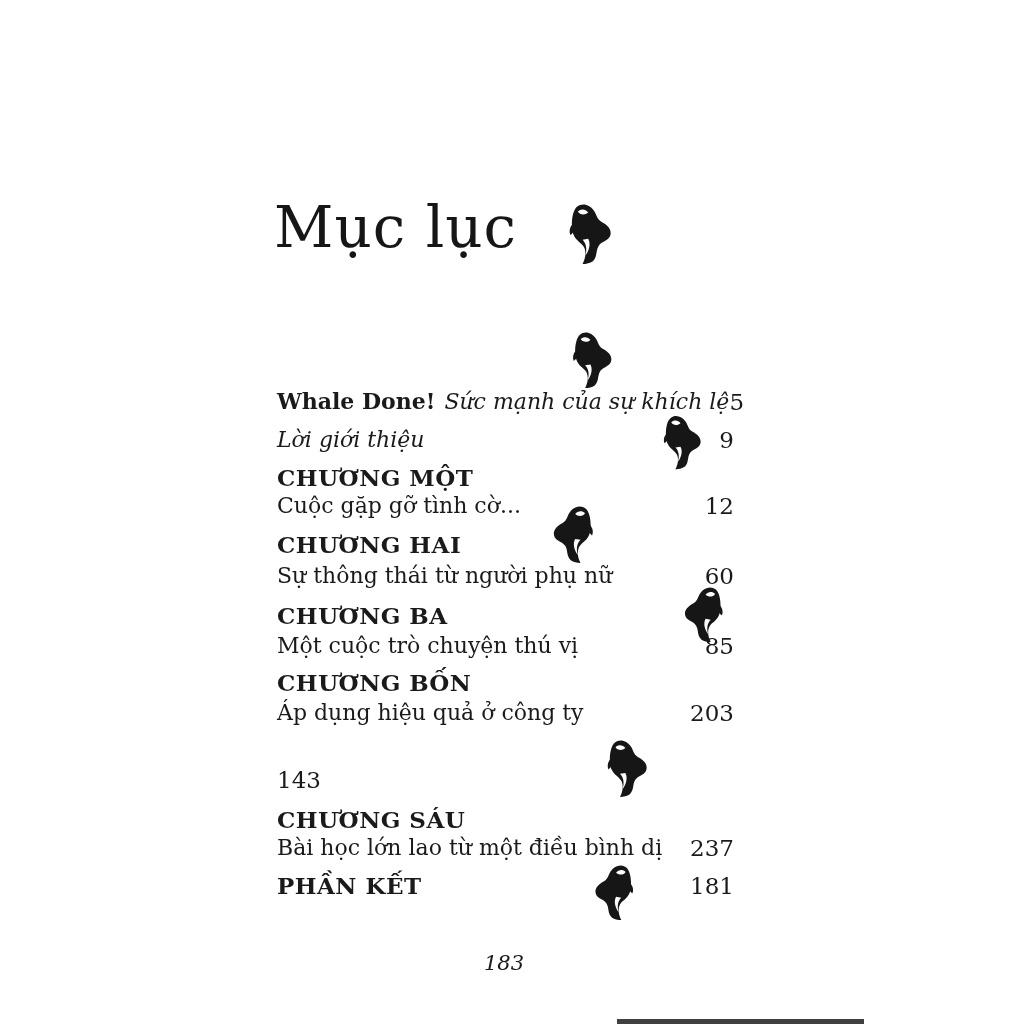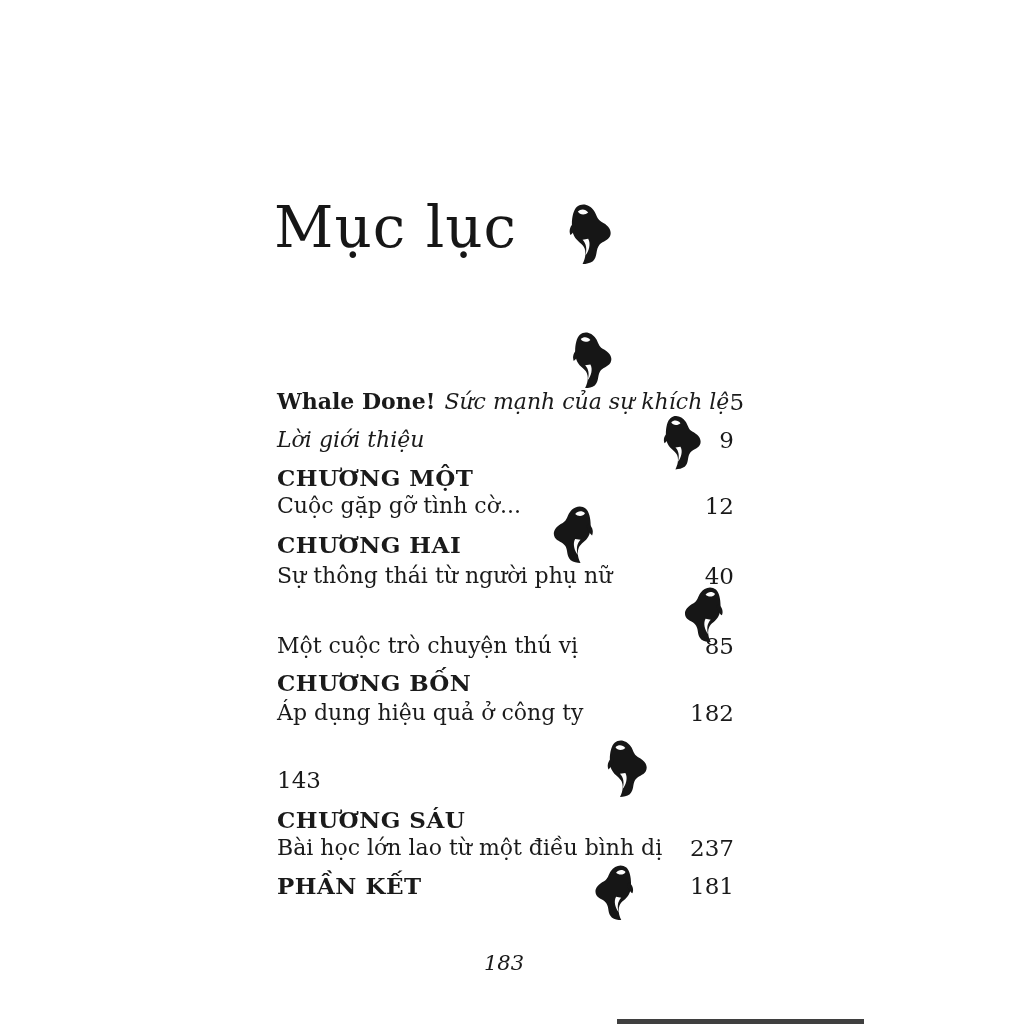--- a/index.html
+++ b/index.html
@@ -91,34 +91,37 @@
   <div class="trow" style="top:491px">
     <span>Cuộc gặp gỡ tình cờ...</span>
     <span class="num">12</span>
   </div>
 
   <div class="trow" style="top:530px">
     <span class="heading">CHƯƠNG HAI</span>
   </div>
   <div class="trow" style="top:561px">
     <span>Sự thông thái từ người phụ nữ</span>
-    <span class="num">40</span>
+    <span class="num">60</span>
   </div>
 
+  <div class="trow" style="top:601px">
+    <span class="heading">CHƯƠNG BA</span>
+  </div>
   <div class="trow" style="top:631px">
     <span>Một cuộc trò chuyện thú vị</span>
     <span class="num">85</span>
   </div>
 
   <div class="trow" style="top:668px">
     <span class="heading">CHƯƠNG BỐN</span>
   </div>
   <div class="trow" style="top:698px">
     <span>Áp dụng hiệu quả ở công ty</span>
-    <span class="num">182</span>
+    <span class="num">203</span>
   </div>
 
   <div class="trow" style="top:765px">
     <span class="num">143</span>
   </div>
 
   <div class="trow" style="top:805px">
     <span class="heading">CHƯƠNG SÁU</span>
   </div>
   <div class="trow" style="top:833px">

